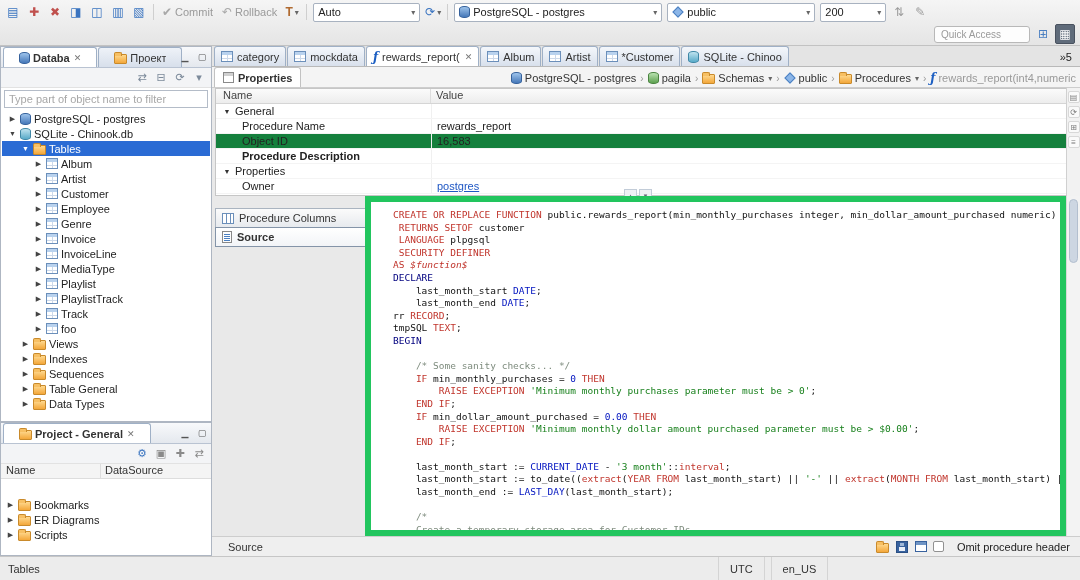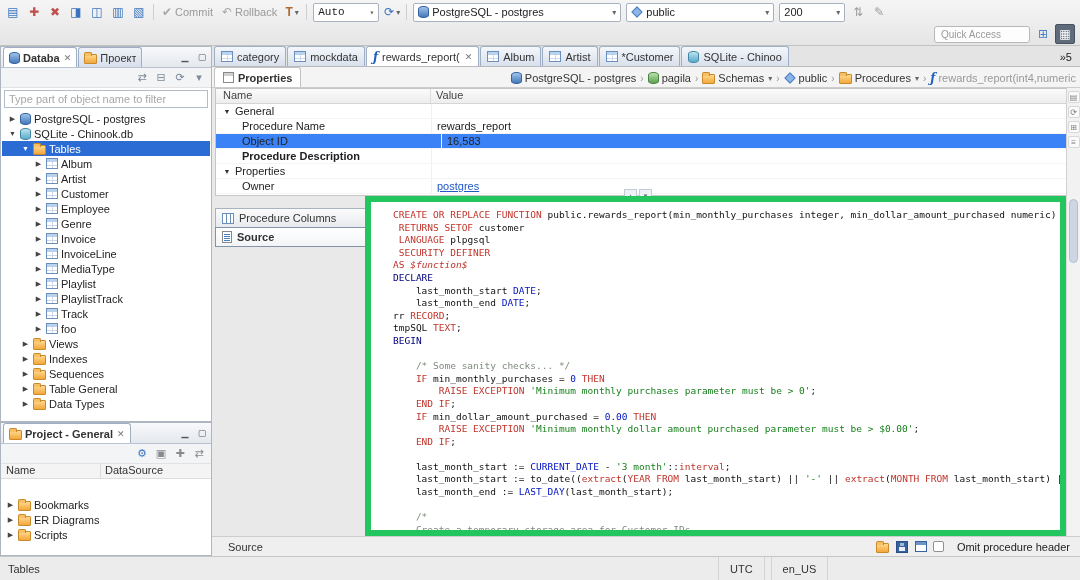--- a/index.html
+++ b/index.html
@@ -13,21 +13,21 @@
   .trow1{position:absolute;left:0;top:0;right:0;height:23px;display:flex;align-items:center;padding:1px 3px 0;gap:1px;}
   .tbtn{height:20px;min-width:20px;display:inline-flex;align-items:center;justify-content:center;gap:1px;border-radius:2px;padding:0 2px;font-size:12px;}
   .tbtn.pressed{background:#5f6b7a;border:1px solid #49525f;}
   .tglyph{font-size:12px;line-height:1;}
   .tlabeled{height:20px;display:inline-flex;align-items:center;gap:3px;padding:0 4px;color:#9a9a9a;}
   .tlabeled .tglyph{color:#a8a8a8;}
   .tsep{width:1px;height:16px;background:#cfcfcf;margin:0 3px;flex:none;}
   .dd{font-size:8px;color:#666;margin-left:1px;}
   .combo{display:inline-flex;align-items:center;gap:3px;height:19px;background:#fff;border:1px solid #a8b2c0;border-radius:2px;padding:0 4px;margin:0 2px;overflow:hidden;}
   .combo-text{white-space:nowrap;overflow:hidden;flex:1;}
-  .w-auto{width:66px;font-family:Liberation Mono, monospace;}.w-conn{width:208px;}.w-schema{width:148px;}.w-fetch{width:66px;}
+  .w-auto{width:107px;}.w-conn{width:208px;}.w-schema{width:148px;}.w-fetch{width:66px;}
   .trow2{position:absolute;right:5px;top:24px;height:20px;display:flex;align-items:center;gap:3px;}
   .qa{width:96px;height:17px;border:1px solid #b8b8b8;border-radius:3px;padding:0 6px;font-size:10px;color:#555;background:#fdfdfd;}
   .qa::placeholder{color:#9a9a9a;}
 
   
   .ic{display:inline-block;flex:none;position:relative;}
   .ic-db-pg{width:11px;height:12px;background:linear-gradient(#9ec4ec,#4577b8);border:1px solid #35619c;border-radius:5px/3px;}
   .ic-db-sqlite{width:11px;height:12px;background:linear-gradient(#bfe3ef,#58aac8);border:1px solid #3f87a5;border-radius:5px/3px;}
   .ic-db-green{width:11px;height:12px;background:linear-gradient(#b9e2b0,#5da04f);border:1px solid #4a8340;border-radius:5px/3px;}
   .ic-folder{width:13px;height:10px;background:linear-gradient(#ffd98f,#f3a73a);border:1px solid #c98a2b;border-radius:1px;margin-top:2px;}
@@ -47,21 +47,21 @@
   .ic-save::before{content:"";position:absolute;left:2px;bottom:1px;width:6px;height:4px;background:#e8eef7;}
   .ic-save::after{content:"";position:absolute;left:3px;top:1px;width:4px;height:3px;background:#9fb8d8;}
   .ic-sqlwin{width:12px;height:11px;background:#fff;border:1px solid #38629e;box-shadow:inset 0 3px 0 #6f94c4;}
 
   
   .leftcol{position:absolute;left:0;top:46px;width:212px;bottom:24px;}
   .panel{position:absolute;left:0;width:212px;background:#fff;border:1px solid #aeb6c2;}
   .navpanel{top:0;height:376px;}
   .projpanel{top:376px;bottom:0;}
   .ptabs{height:21px;background:linear-gradient(#f8f9fb,#e4e8ee);border-bottom:1px solid #b9c3d2;display:flex;align-items:flex-end;padding:1px 2px 0;position:relative;}
-  .ptab{display:inline-flex;align-items:center;gap:3px;height:20px;padding:0 5px;border:1px solid #9fb0c6;border-bottom:none;border-radius:3px 3px 0 0;background:linear-gradient(#eef2f8,#d7dfeb);color:#333;margin-right:1px;white-space:nowrap;}
+  .ptab{display:inline-flex;align-items:center;gap:3px;height:20px;padding:0 15px;border:1px solid #9fb0c6;border-bottom:none;border-radius:3px 3px 0 0;background:linear-gradient(#eef2f8,#d7dfeb);color:#333;margin-right:1px;white-space:nowrap;}
   .ptab.active{background:#fff;font-weight:bold;}
   .ptab-l{overflow:hidden;white-space:nowrap;max-width:110px;}
   .closex{font-size:9px;color:#777;margin-left:1px;}
   .win-btns{position:absolute;right:3px;top:4px;display:flex;gap:5px;color:#555;font-size:9px;}
   .wbtn{width:12px;height:12px;display:inline-flex;align-items:center;justify-content:center;}
   .ptools{height:20px;display:flex;align-items:center;justify-content:flex-end;gap:5px;padding:0 5px;background:#f3f4f6;border-bottom:1px solid #e2e2e2;color:#7c8a9a;font-size:11px;}
   .pt{width:14px;text-align:center;line-height:1;}
   .filter{display:block;width:204px;margin:2px 3px;height:18px;border:1px solid #b4bcc8;padding:0 4px;color:#333;background:#fff;}
   .filter::placeholder{color:#a7a7a7;}
   .tree{position:absolute;left:1px;right:1px;top:64px;bottom:1px;overflow:hidden;background:#fff;}
@@ -87,21 +87,21 @@
   .bc{margin-left:auto;display:flex;align-items:center;gap:2px;padding:0 2px 3px;white-space:nowrap;overflow:hidden;}
   .bc-item{display:inline-flex;align-items:center;gap:3px;padding:0 2px;color:#333;}
   .bc-item.muted{color:#999;}
   .bc-sep{color:#999;font-size:10px;}
 
   .props{position:absolute;left:3px;top:42px;right:14px;height:108px;background:#fff;border:1px solid #c6c6c6;border-right:none;overflow:hidden;}
   .props-h{height:15px;display:flex;background:linear-gradient(#fbfbfb,#ededed);border-bottom:1px solid #d5d5d5;color:#444;}
   .ph-name{width:215px;padding-left:7px;border-right:1px solid #ddd;}
   .ph-val{padding-left:5px;}
   .prow{height:15px;display:flex;align-items:center;border-bottom:1px solid #f4f4f4;}
-  .prow.sel{background:#3b82f6;gap:10px;}
+  .prow.sel{background:#15803d;}
   .pname{width:215px;display:flex;align-items:center;gap:3px;padding-left:26px;flex:none;}
   .pname.group{padding-left:6px;}
   .parrow{font-size:7px;color:#333;width:10px;text-align:center;}
   .pval{padding-left:5px;border-left:1px solid #f0f0f0;align-self:stretch;display:flex;align-items:center;flex:1;}
   .b{font-weight:bold;}
   .link{color:#1f57c4;text-decoration:underline;}
   .props-side{position:absolute;right:0;top:42px;width:14px;height:108px;background:#f2f2f2;border-left:1px solid #d0d0d0;display:flex;flex-direction:column;align-items:center;gap:3px;padding-top:3px;}
   .psb{width:12px;height:12px;font-size:8px;color:#777;display:flex;align-items:center;justify-content:center;border:1px solid #d8d8d8;background:#fafafa;border-radius:2px;}
 
   .ebody{position:absolute;left:0;top:150px;right:0;bottom:20px;}

